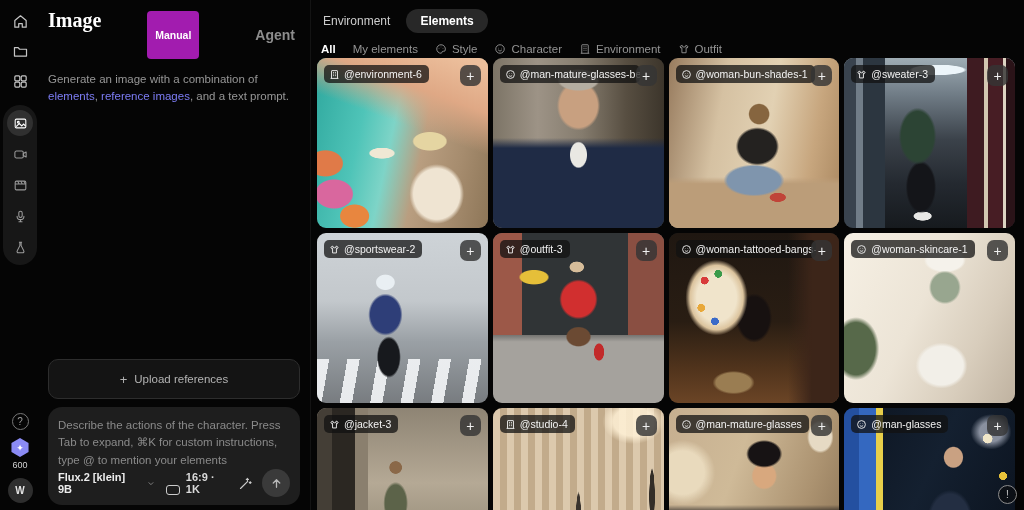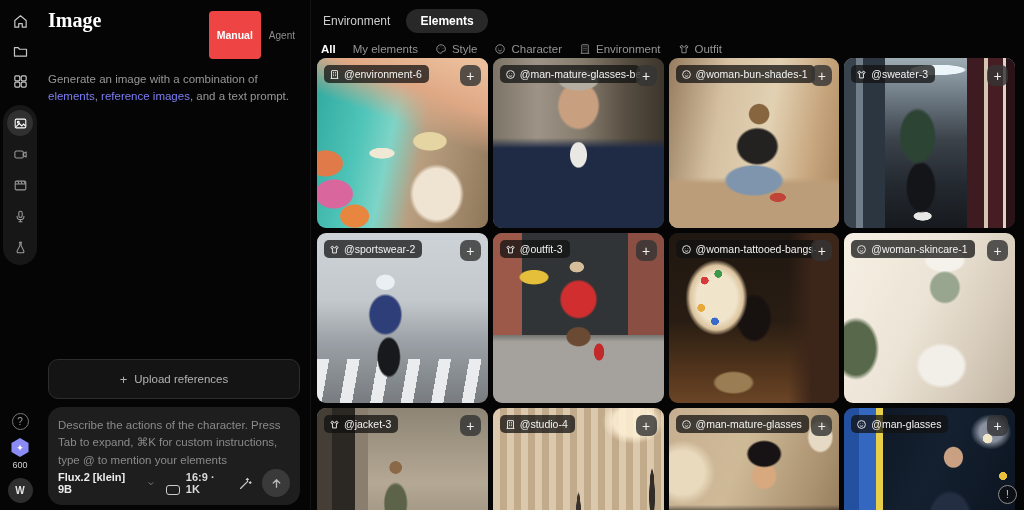--- a/index.html
+++ b/index.html
@@ -24,22 +24,22 @@
   .credits { display:flex; flex-direction:column; align-items:center; gap:3px; cursor:pointer; }
   .credit-gem { width:19px; height:19px; background:#8b8bf5; clip-path:polygon(50% 0,95% 26%,95% 74%,50% 100%,5% 74%,5% 26%); display:flex; align-items:center; justify-content:center; color:#fff; font-size:9px; }
   .credit-count { font-size:9px; color:#d2d2d2; }
   .avatar { width:25px; height:25px; border-radius:50%; background:#2e2e2e; color:#e3e3e3; font-size:10px; font-weight:700; display:flex; align-items:center; justify-content:center; cursor:pointer; }
 
   
   .panel { width:270px; flex:0 0 270px; padding:9px 10px 5px 8px; display:flex; flex-direction:column; }
   .panel-header { display:flex; align-items:flex-start; justify-content:space-between; }
   .panel-title { font-family:"Liberation Serif", serif; font-size:20px; font-weight:600; color:#fff; }
   .mode-toggle { display:flex; align-items:center; gap:3px; margin-top:2px; }
-  .chip-manual { background:#ef4444; color:#fff; font-size:10.5px; font-weight:700; padding:18px 8px; border-radius:4px; cursor:pointer; }
-  .chip-agent { color:#8d8d8d; font-size:10px; font-weight:400; padding:3px 5px; cursor:pointer; }
+  .chip-manual { background:#a21caf; color:#fff; font-size:10.5px; font-weight:700; padding:18px 8px; border-radius:4px; cursor:pointer; }
+  .chip-agent { color:#8d8d8d; font-size:14px; font-weight:700; padding:3px 5px; cursor:pointer;margin-left:48px; }
   .panel-desc { margin-top:12px; font-size:11.5px; line-height:1.5; color:#979797; width:248px; }
   .desc-link { color:#7d7df5; cursor:pointer; }
   .upload-btn { margin-top:auto; height:40px; flex:0 0 40px; border:1px solid #2d2d2d; background:#141414; border-radius:10px; display:flex; align-items:center; justify-content:center; gap:7px; color:#b3b3b3; font-size:11.5px; cursor:pointer; }
   .plus-glyph { font-size:13px; line-height:1; }
   .prompt-card { margin-top:8px; background:#1e1e1e; border-radius:14px; padding:10px 10px 8px; display:flex; flex-direction:column; }
   .prompt-input { background:transparent; border:none; outline:none; resize:none; width:100%; height:50px; font-family:"Liberation Sans",sans-serif; font-size:11.5px; line-height:1.5; color:#e8e8e8; padding:0; }
   .prompt-input::placeholder { color:#8a8a8a; }
   .prompt-bottom { display:flex; align-items:center; gap:12px; margin-top:2px; }
   .model-select { display:flex; align-items:center; gap:15px; font-size:11px; font-weight:700; color:#ededed; cursor:pointer; }
   .model-select svg { width:9px; height:9px; color:#9a9a9a; }

